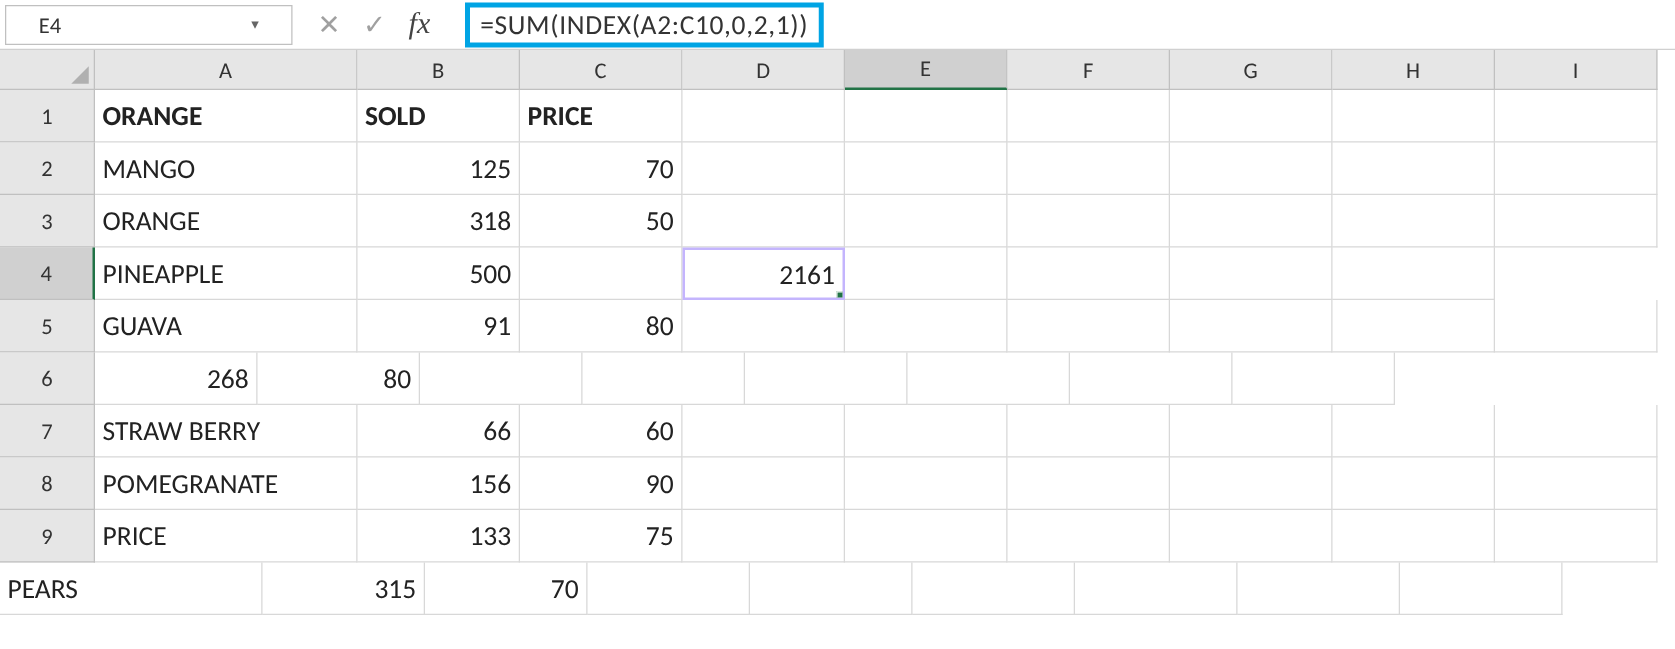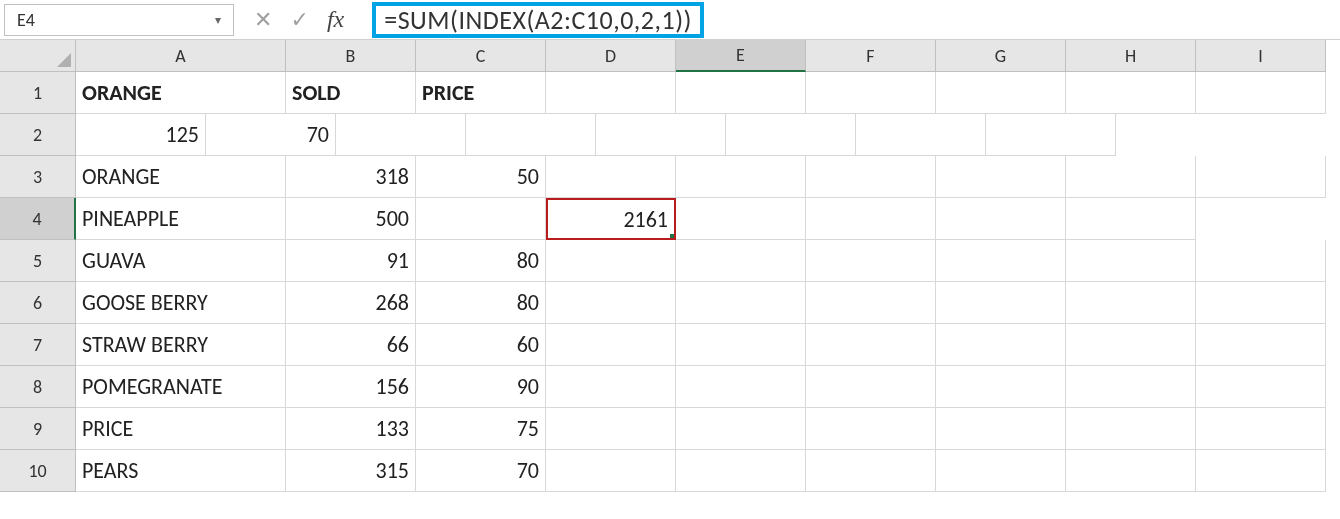--- a/index.html
+++ b/index.html
@@ -21,21 +21,21 @@
       background: #fff;
       padding: 0 4px;
     }
     .name-box {
       width: 230px;
       height: 32px;
       border: 1px solid #c0c0c0;
       background: #fff;
       display: flex;
       align-items: center;
-      padding: 0 12px;
+      padding: 0 26px;
       font-size: 18px;
       color: #333;
     }
     .name-box-dropdown {
       margin-left: auto;
       color: #666;
       font-size: 12px;
     }
     .formula-buttons {
       display: flex;
@@ -61,21 +61,21 @@
       display: flex;
       align-items: center;
       height: 36px;
     }
     .formula-highlight {
       border: 4px solid #00A4E4;
       padding: 2px 8px;
       height: 36px;
       display: flex;
       align-items: center;
-      font-size: 26px;
+      font-size: 22px;
       color: #333;
       font-family: Calibri, Arial, sans-serif;
       letter-spacing: 0.5px;
     }
     .spreadsheet {
       display: flex;
       flex-direction: column;
     }
     .col-headers {
       display: flex;
@@ -146,21 +146,21 @@
       white-space: nowrap;
       position: relative;
     }
     .cell.bold {
       font-weight: bold;
     }
     .cell.right {
       justify-content: flex-end;
     }
     .cell.selected {
-      border: 2px solid #b91c1c;
+      border: 2px solid #c4b5fd;
       z-index: 2;
     }
     .cell.selected::after {
       content: '';
       position: absolute;
       right: -3px;
       bottom: -3px;
       width: 6px;
       height: 6px;
       background: #217346;
@@ -216,20 +216,21 @@
     <div class="cell col-D"></div>
     <div class="cell col-E"></div>
     <div class="cell col-F"></div>
     <div class="cell col-G"></div>
     <div class="cell col-H"></div>
     <div class="cell col-I"></div>
   </div>
 
   <div class="row">
     <div class="row-header">2</div>
+    <div class="cell col-A">MANGO</div>
     <div class="cell col-B right">125</div>
     <div class="cell col-C right">70</div>
     <div class="cell col-D"></div>
     <div class="cell col-E"></div>
     <div class="cell col-F"></div>
     <div class="cell col-G"></div>
     <div class="cell col-H"></div>
     <div class="cell col-I"></div>
   </div>
 
@@ -266,21 +267,20 @@
     <div class="cell col-D"></div>
     <div class="cell col-E"></div>
     <div class="cell col-F"></div>
     <div class="cell col-G"></div>
     <div class="cell col-H"></div>
     <div class="cell col-I"></div>
   </div>
 
   <div class="row">
     <div class="row-header">6</div>
-    <div class="cell col-A">GOOSE BERRY</div>
     <div class="cell col-B right">268</div>
     <div class="cell col-C right">80</div>
     <div class="cell col-D"></div>
     <div class="cell col-E"></div>
     <div class="cell col-F"></div>
     <div class="cell col-G"></div>
     <div class="cell col-H"></div>
     <div class="cell col-I"></div>
   </div>
 
@@ -317,21 +317,20 @@
     <div class="cell col-C right">75</div>
     <div class="cell col-D"></div>
     <div class="cell col-E"></div>
     <div class="cell col-F"></div>
     <div class="cell col-G"></div>
     <div class="cell col-H"></div>
     <div class="cell col-I"></div>
   </div>
 
   <div class="row">
-    <div class="row-header">10</div>
     <div class="cell col-A">PEARS</div>
     <div class="cell col-B right">315</div>
     <div class="cell col-C right">70</div>
     <div class="cell col-D"></div>
     <div class="cell col-E"></div>
     <div class="cell col-F"></div>
     <div class="cell col-G"></div>
     <div class="cell col-H"></div>
     <div class="cell col-I"></div>
   </div>

